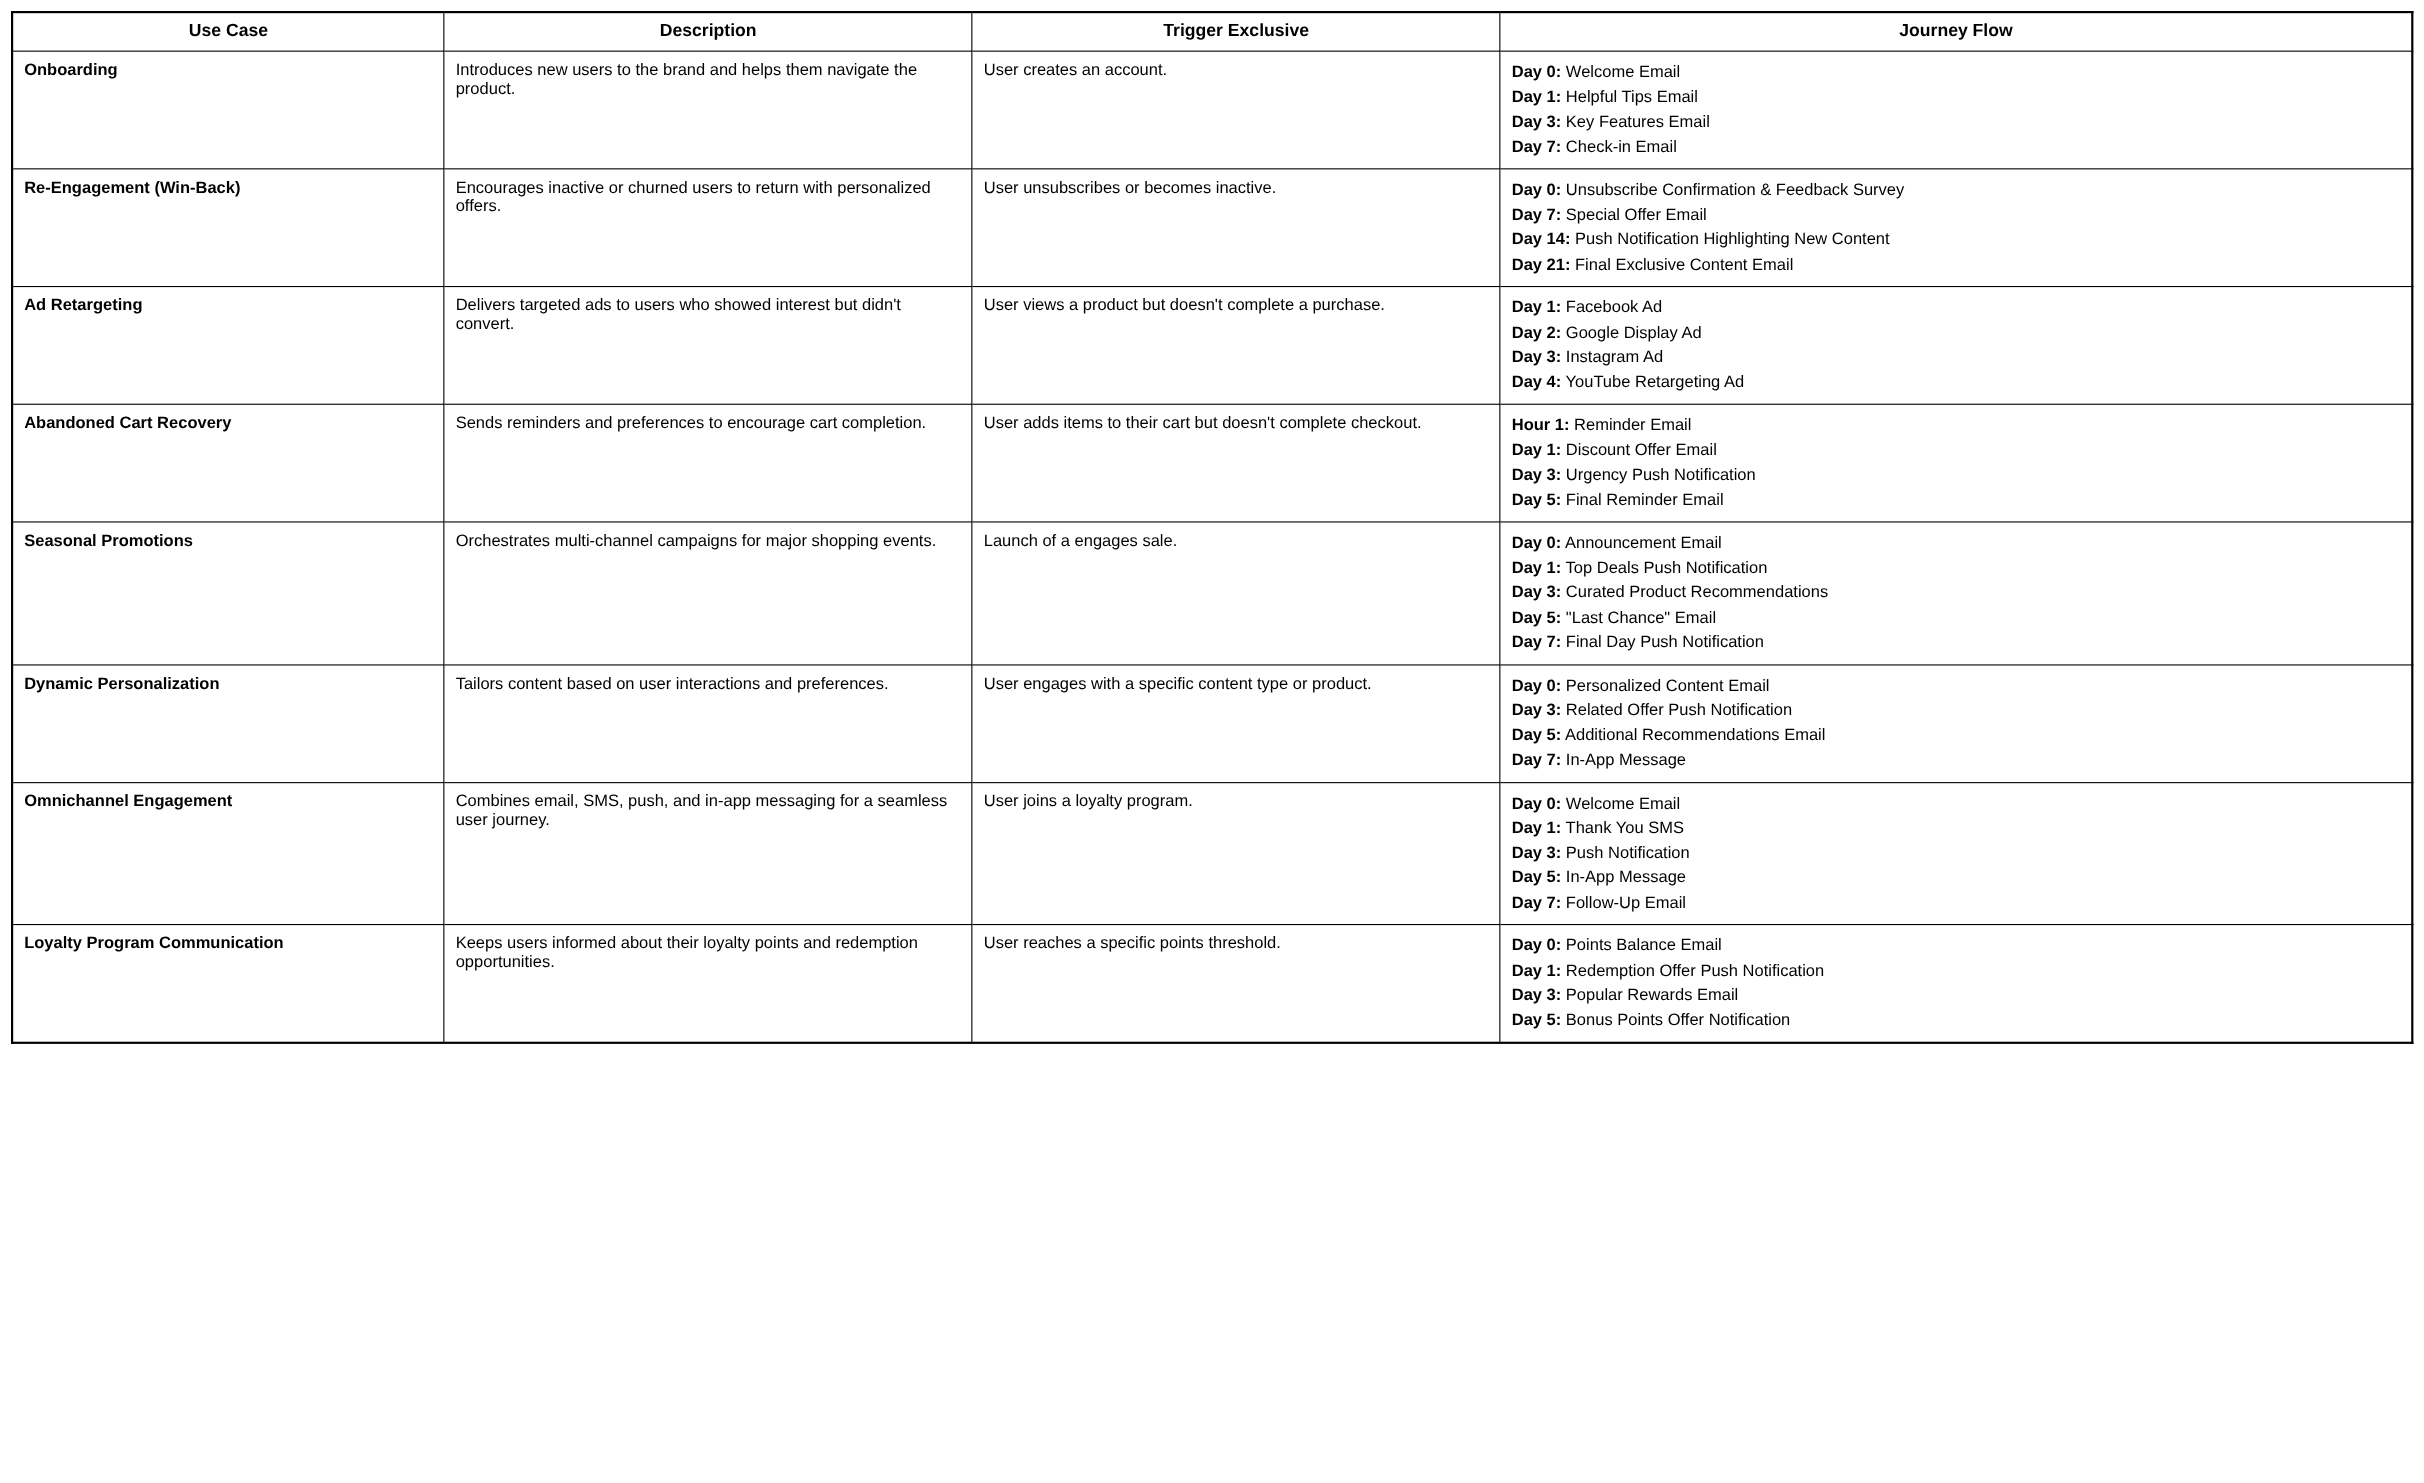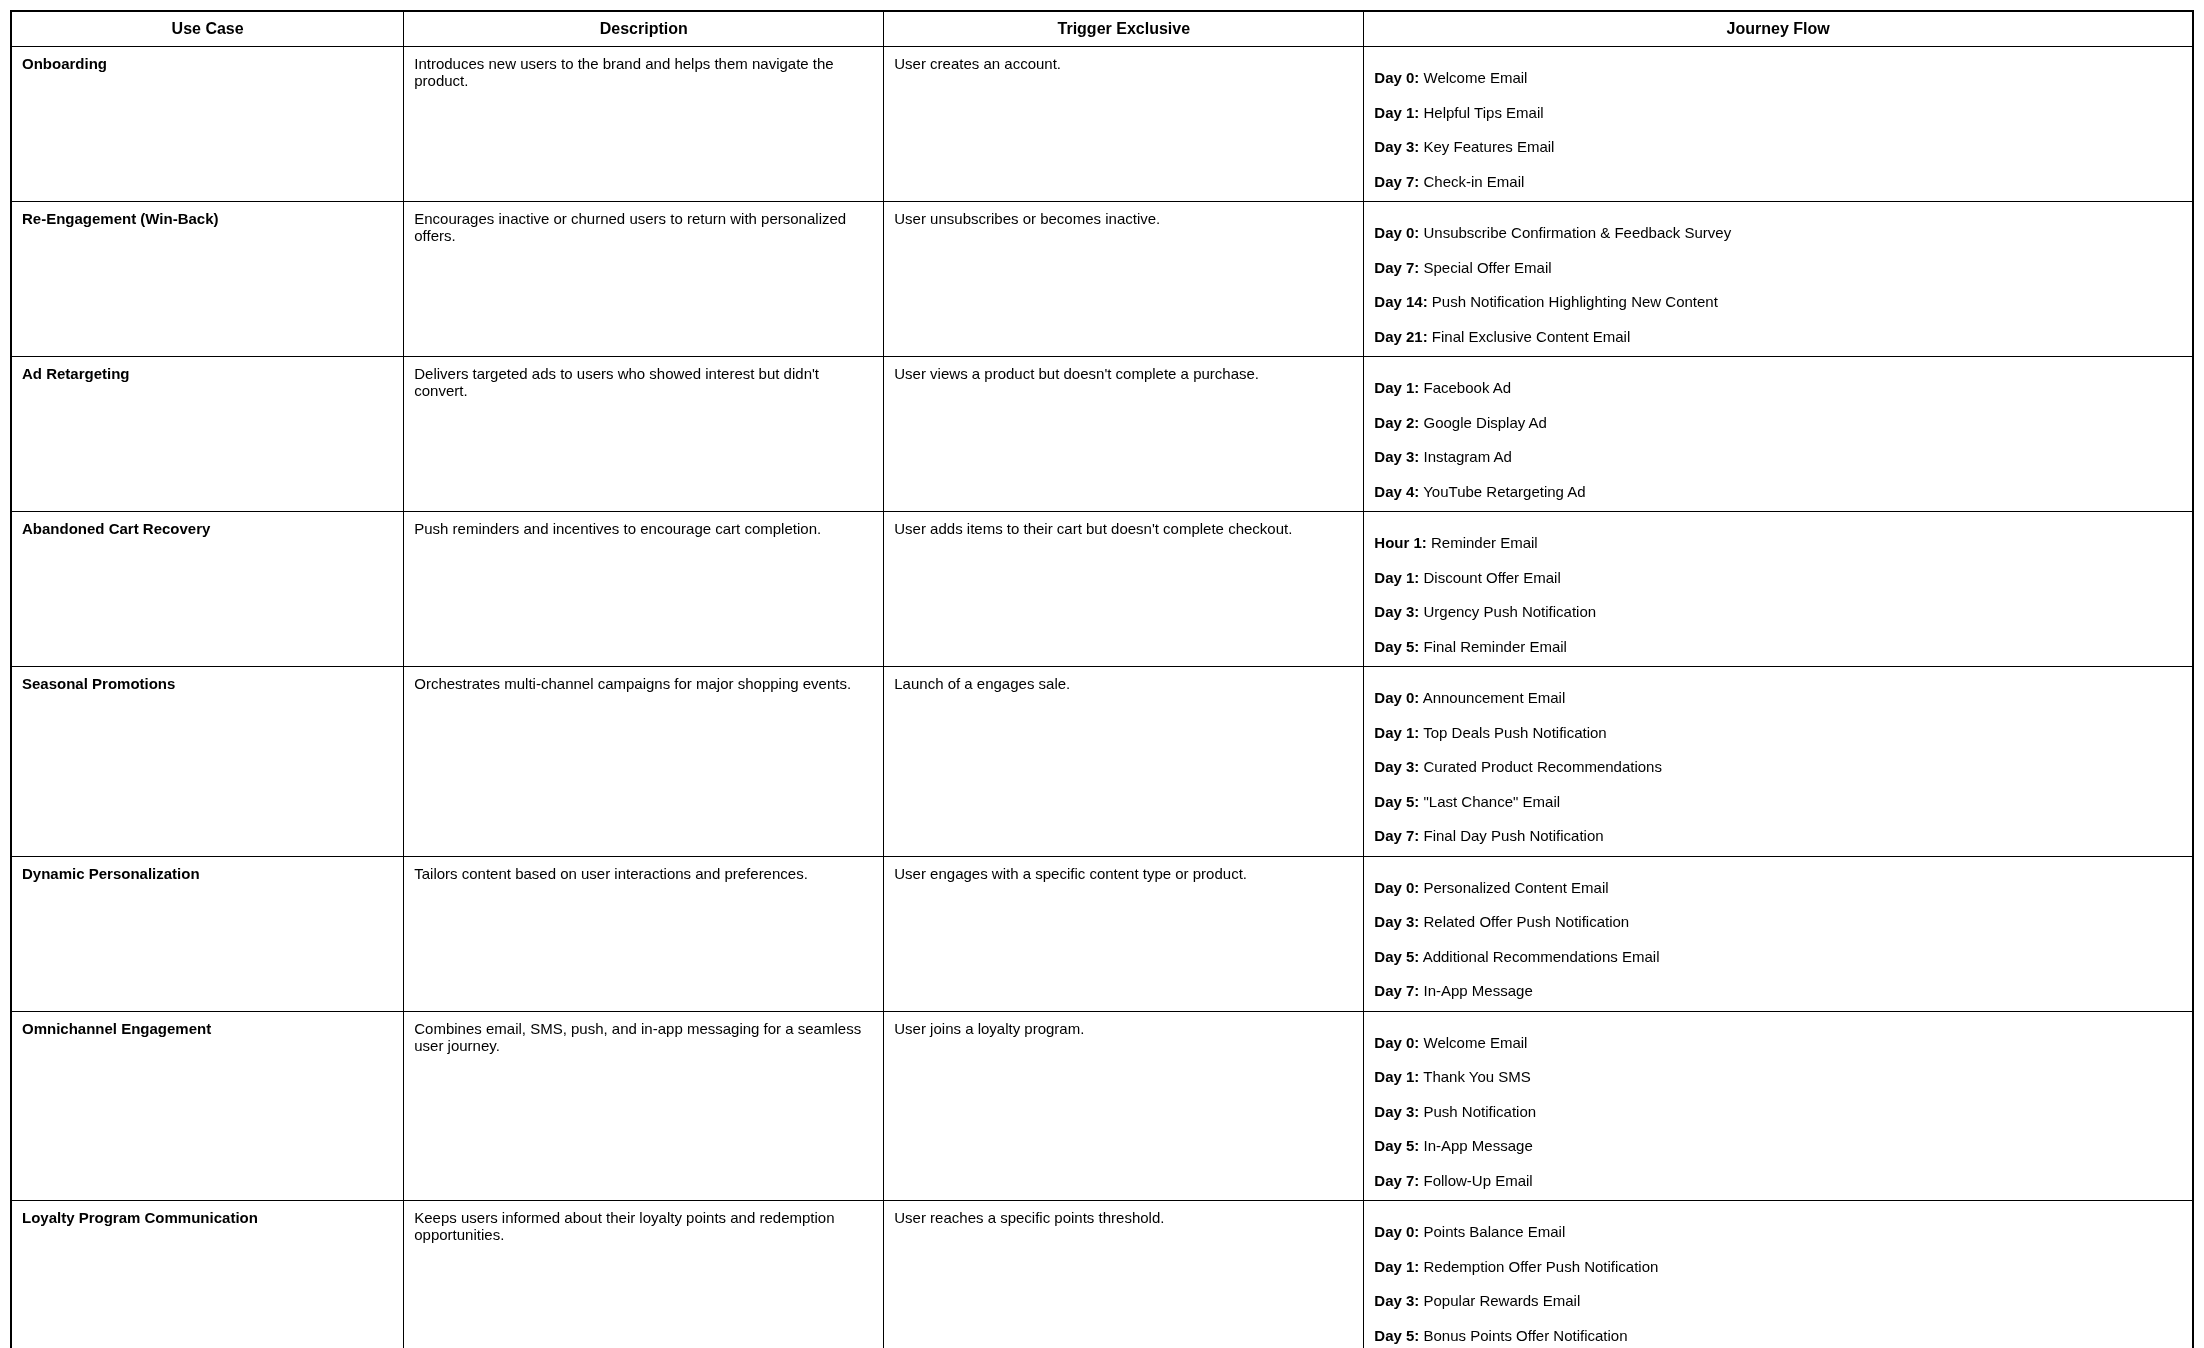--- a/index.html
+++ b/index.html
@@ -42,21 +42,20 @@
     }
     td.trigger {
       width: 22%;
     }
     td.journey {
       width: 38%;
     }
     .journey-line {
       display: block;
       line-height: 1.5;
-      margin-top: 12px;
     }
     .journey-line .day-label {
       font-weight: bold;
     }
   </style>
 </head>
 <body>
 
 <div class="table-container">
   <table>
@@ -97,21 +96,21 @@
           <td class="trigger">User views a product but doesn't complete a purchase.</td>
           <td class="journey">
             <span class="journey-line"><span class="day-label">Day 1:</span> Facebook Ad</span>
             <span class="journey-line"><span class="day-label">Day 2:</span> Google Display Ad</span>
             <span class="journey-line"><span class="day-label">Day 3:</span> Instagram Ad</span>
             <span class="journey-line"><span class="day-label">Day 4:</span> YouTube Retargeting Ad</span>
           </td>
         </tr>
         <tr>
           <td class="use-case">Abandoned Cart Recovery</td>
-          <td class="description">Push reminders and incentives to encourage cart completion.</td>
+          <td class="description">Sends reminders and preferences to encourage cart completion.</td>
           <td class="trigger">User adds items to their cart but doesn't complete checkout.</td>
           <td class="journey">
             <span class="journey-line"><span class="day-label">Hour 1:</span> Reminder Email</span>
             <span class="journey-line"><span class="day-label">Day 1:</span> Discount Offer Email</span>
             <span class="journey-line"><span class="day-label">Day 3:</span> Urgency Push Notification</span>
             <span class="journey-line"><span class="day-label">Day 5:</span> Final Reminder Email</span>
           </td>
         </tr>
         <tr>
           <td class="use-case">Seasonal Promotions</td>

